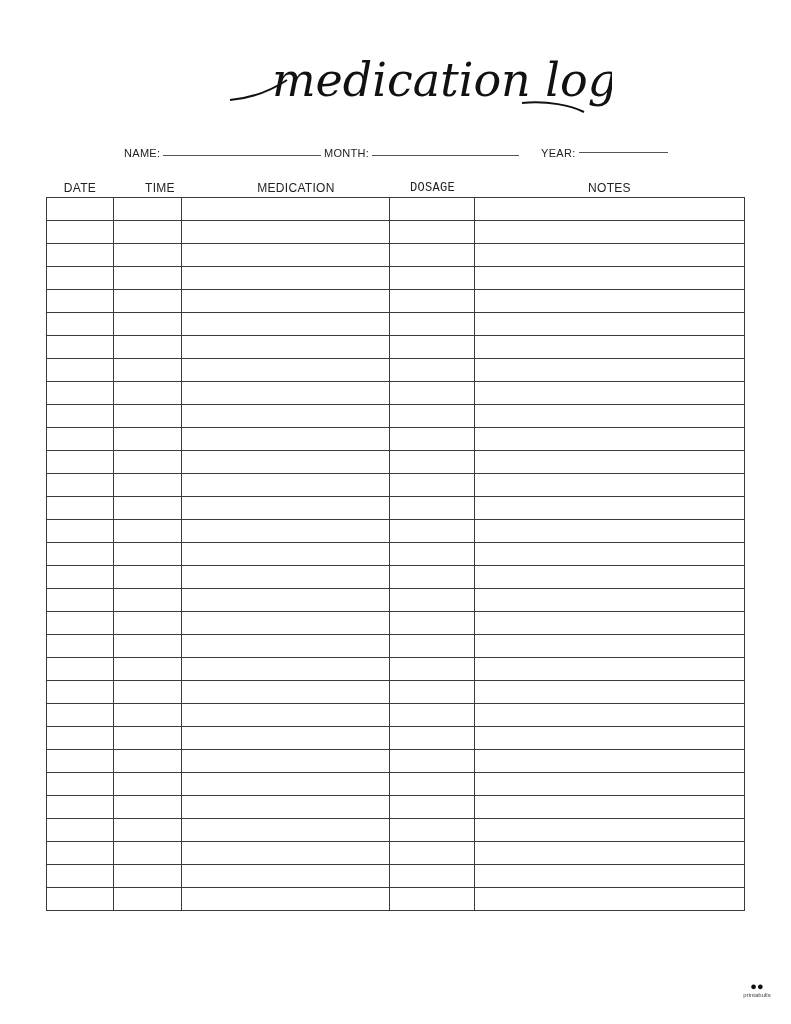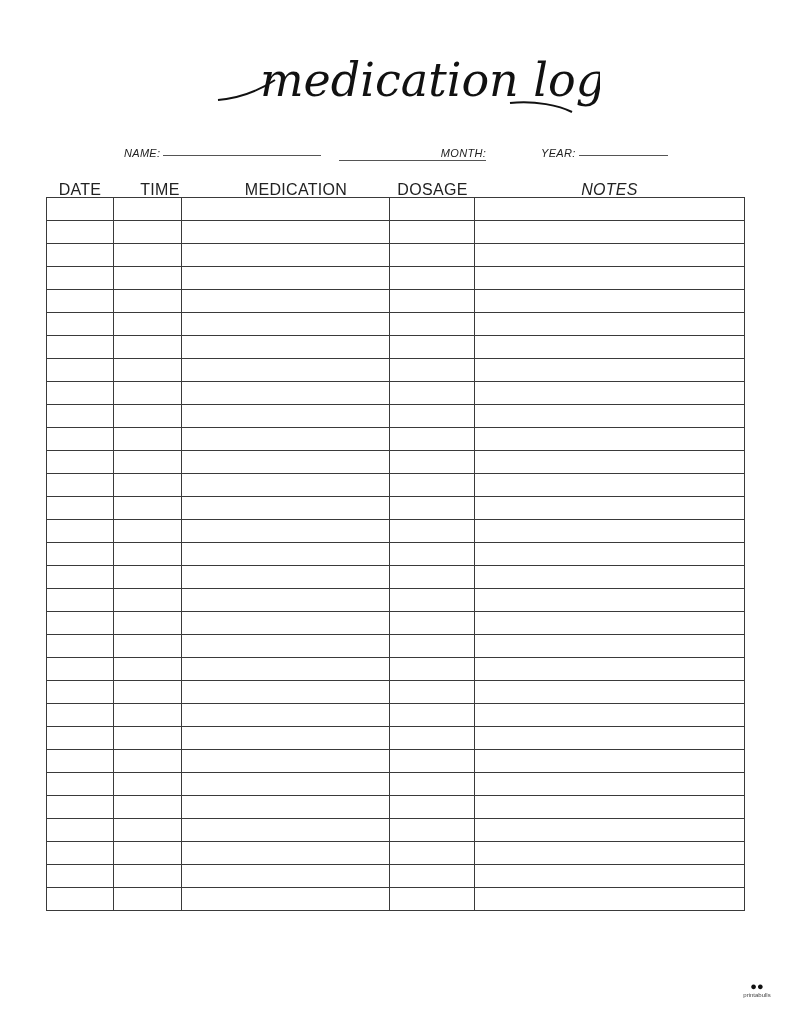--- a/index.html
+++ b/index.html
@@ -1,23 +1,23 @@
 <!DOCTYPE html>
 <html><head>
 <meta charset="utf-8">
 <style>
   html,body{margin:0;padding:0;background:#fff;}
   body{width:791px;height:1024px;position:relative;overflow:hidden;font-family:"Liberation Sans",sans-serif;color:#222;}
-  .title{position:absolute;left:200px;top:28px;width:400px;height:100px;text-align:right;}
+  .title{position:absolute;left:212px;top:28px;width:400px;height:100px;text-align:right;}
   .title svg{width:100%;height:100%;}
   .fields{position:absolute;top:147px;left:0;width:791px;height:16px;font-size:11px;letter-spacing:0.3px;}
   .field{position:absolute;display:flex;align-items:flex-end;}
-  .field .lbl{white-space:nowrap;font-style:italic;}
+  .field .lbl{white-space:nowrap;}
   .field .line{border-bottom:1px solid #555;height:1px;margin-left:3px;margin-bottom:3px;}
-  .headers{position:absolute;top:181px;left:46px;width:698px;height:16px;font-size:16px;letter-spacing:0.3px;}
+  .headers{position:absolute;top:181px;left:46px;width:698px;height:16px;font-size:12px;letter-spacing:0.3px;}
   .headers span{position:absolute;text-align:center;top:0;}
   table.log{position:absolute;left:46px;top:197px;border-collapse:collapse;table-layout:fixed;width:699px;}
   table.log td{border:1.5px solid #3a3a3a;height:22px;padding:0;}
   table.log td.c0{width:66px;}
   table.log td.c1{width:66px;}
   table.log td.c2{width:206px;}
   table.log td.c3{width:84px;}
   table.log td.c4{width:267px;}
   .brand{position:absolute;left:735px;top:980px;width:44px;text-align:center;}
   .brand .logo{font-size:11px;line-height:12px;color:#111;}
@@ -32,36 +32,36 @@
     <text x="60" y="68" font-family="DejaVu Serif, serif" font-style="italic" font-size="46" fill="#111">medication log</text>
     <path d="M310 75 C335 72 360 78 372 84" fill="none" stroke="#111" stroke-width="2"></path>
   </svg>
 </div>
 
 <div class="fields">
   <div class="field" style="left:124px;">
     <span class="lbl">NAME:</span>
     <span class="line" style="width:158px;"></span>
   </div>
-  <div class="field" style="left:336px;flex-direction:column;">
+  <div class="field" style="left:324px;">
     <span class="lbl">MONTH:</span>
     <span class="line" style="width:147px;"></span>
   </div>
-  <div class="field" style="left:541px;">
+  <div class="field" style="left:541px;align-items:center;">
     <span class="lbl">YEAR:</span>
     <span class="line" style="width:89px;"></span>
   </div>
 </div>
 
 <div class="headers">
   <span style="left:0;width:68px;">DATE</span>
   <span style="left:80px;width:68px;">TIME</span>
   <span style="left:146px;width:208px;">MEDICATION</span>
-  <span style="left:344px;width:85px;">DOSAGE</span>
-  <span style="left:429px;width:269px;font-style:italic;">NOTES</span>
+  <span style="left:344px;width:85px;font-family:Liberation Mono, monospace;">DOSAGE</span>
+  <span style="left:429px;width:269px;">NOTES</span>
 </div>
 
 <table class="log">
   <tbody id="log-body">
       <tr>
         <td class="c0"></td>
         <td class="c1"></td>
         <td class="c2"></td>
         <td class="c3"></td>
         <td class="c4"></td>

